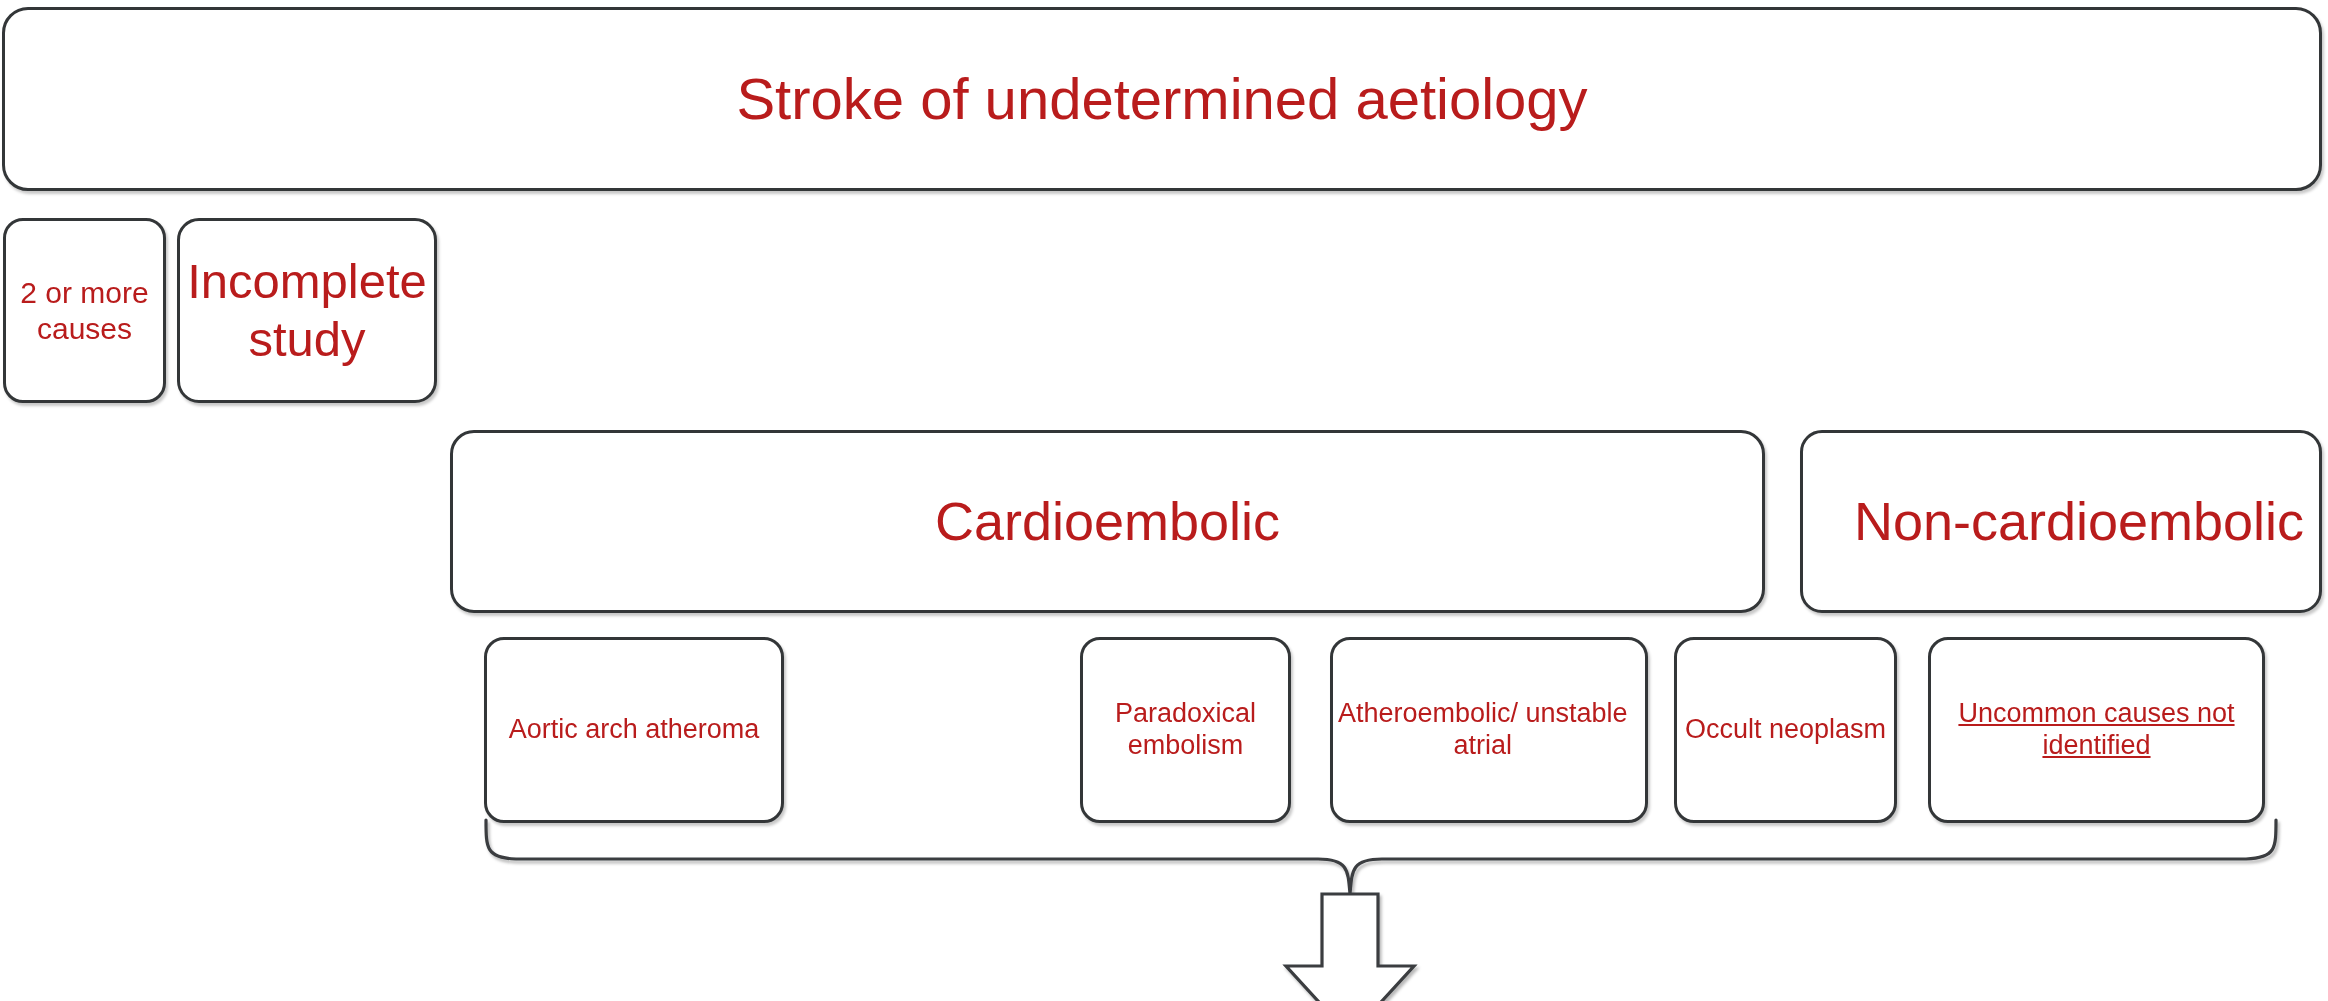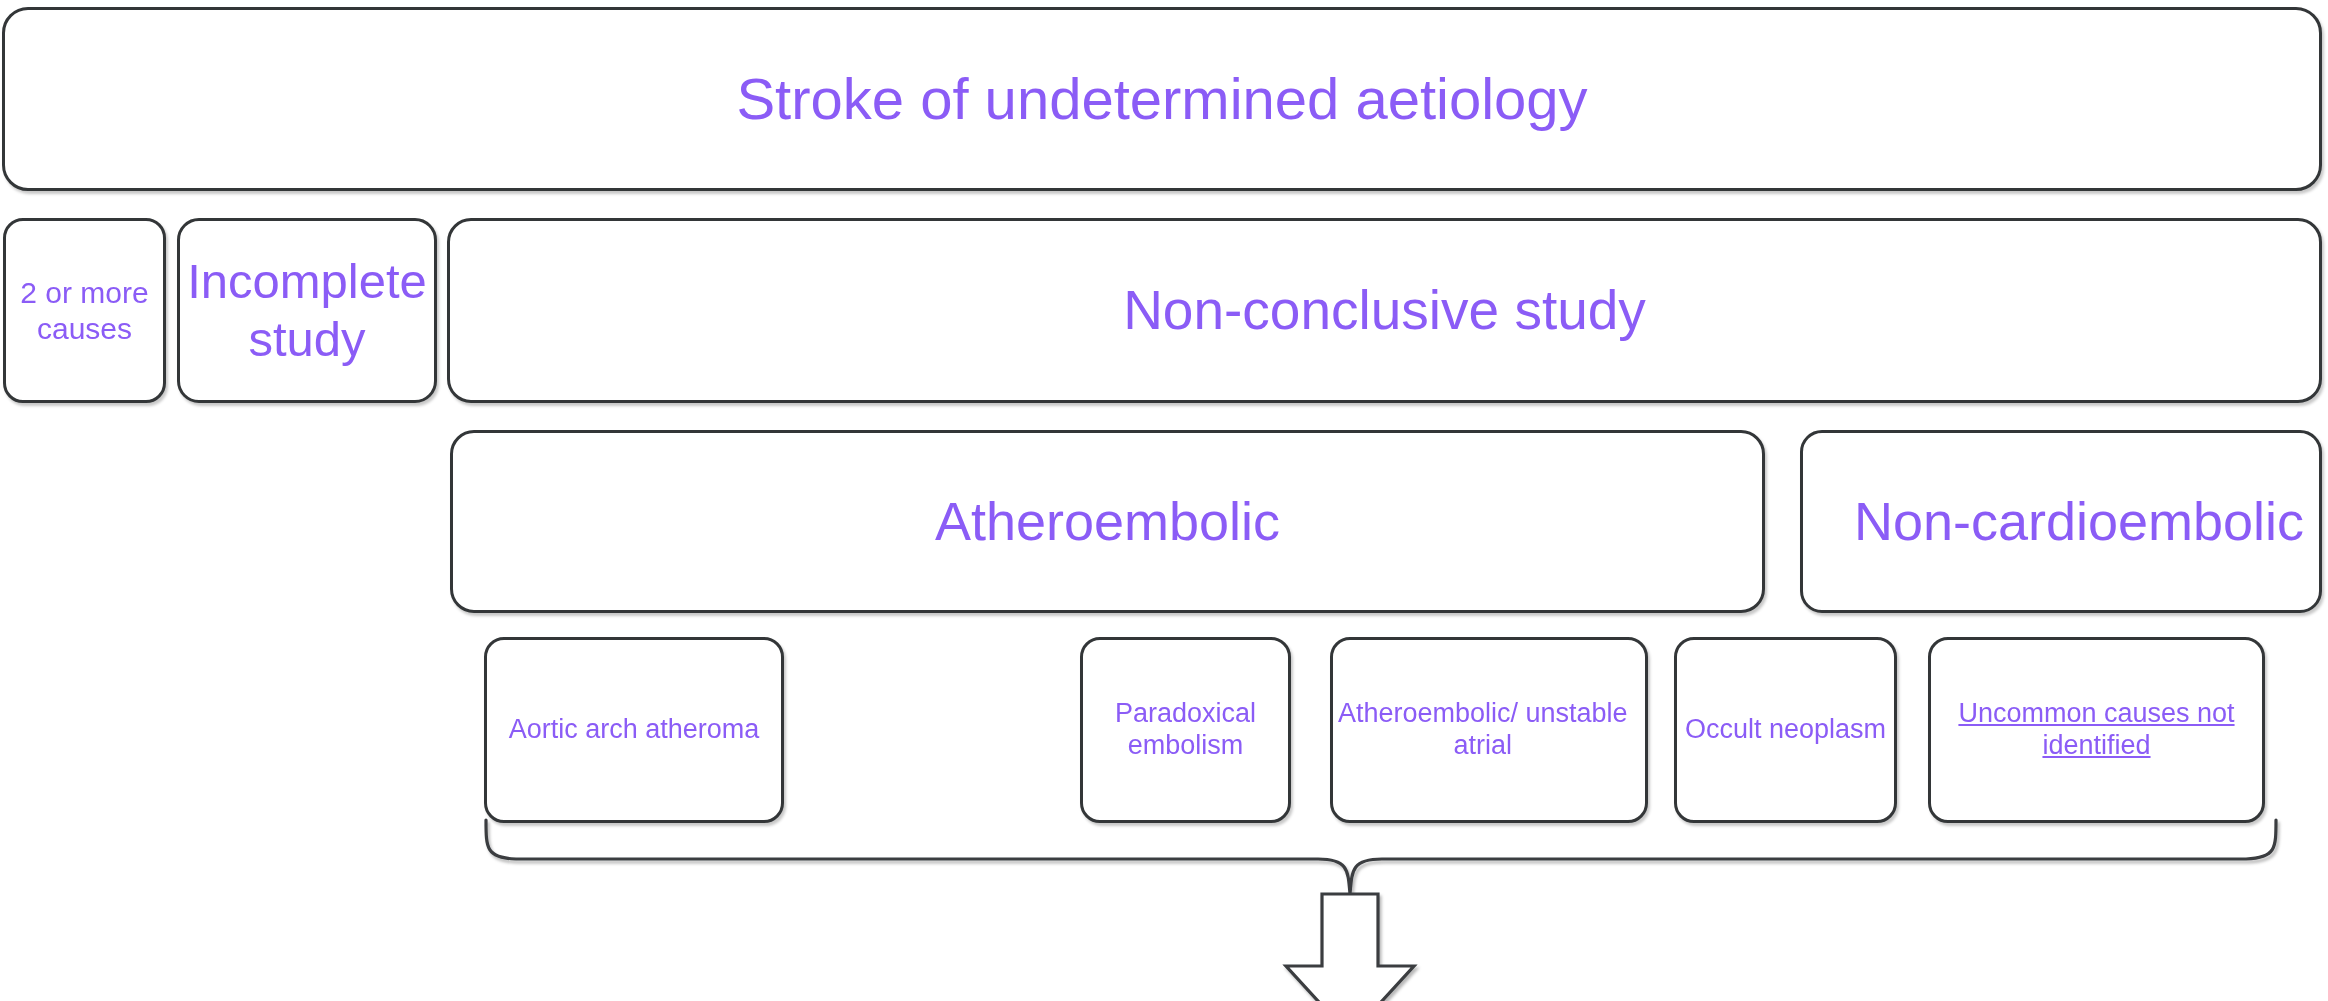--- a/index.html
+++ b/index.html
@@ -22,21 +22,21 @@
     position: absolute;
     box-sizing: border-box;
     background: #ffffff;
     border: 3px solid #333638;
     border-radius: 22px;
     display: flex;
     align-items: center;
     justify-content: center;
     text-align: center;
     line-height: 1.18;
-    color: #8b5cf6;
+    color: #b91c1c;
     box-shadow: 2px 3px 3px rgba(0,0,0,0.22);
     white-space: nowrap;
   }
   .node .lbl {
     display: block;
     width: 100%;
     text-align: center;
   }
 
   
@@ -114,26 +114,23 @@
   <div class="node" id="n-root">
     <span class="lbl">Stroke of undetermined aetiology</span>
   </div>
 
   <div class="node" id="n-twocauses">
     <span class="lbl">2 or more causes</span>
   </div>
   <div class="node" id="n-incomplete">
     <span class="lbl">Incomplete study</span>
   </div>
-  <div class="node" id="n-nonconclusive">
-    <span class="lbl">Non-conclusive study</span>
-  </div>
 
   <div class="node" id="n-cardio">
-    <span class="lbl">Atheroembolic</span>
+    <span class="lbl">Cardioembolic</span>
   </div>
   <div class="node" id="n-noncardio">
     <span class="lbl">Non-cardioembolic</span>
   </div>
 
   <div class="node leaf" id="leaf-0">
     <span class="lbl">Aortic arch atheroma</span>
   </div>
   <div class="node leaf" id="leaf-2">
     <span class="lbl">Paradoxical embolism</span>

